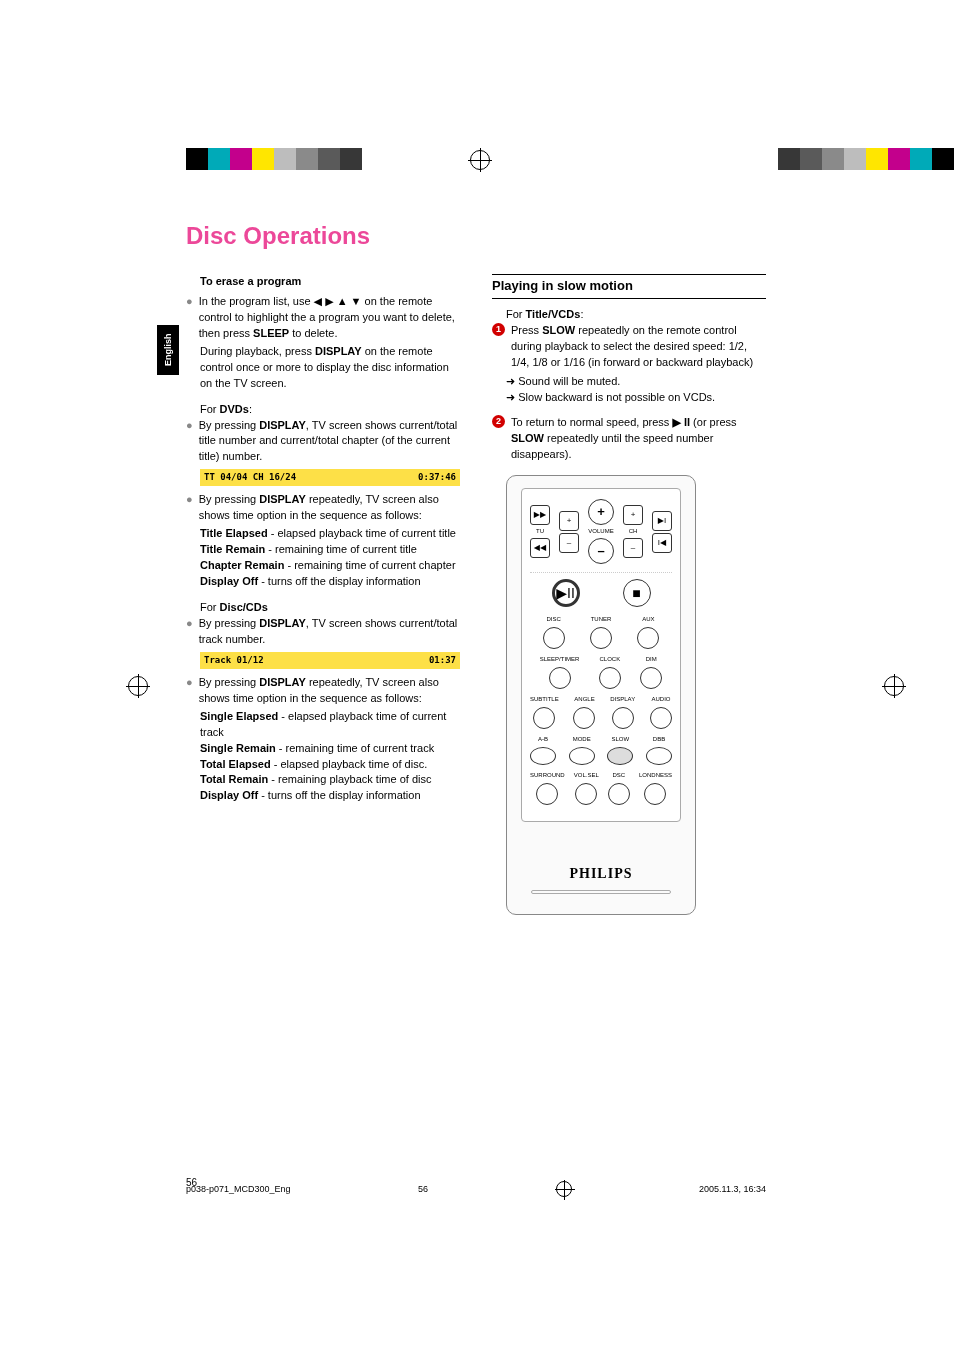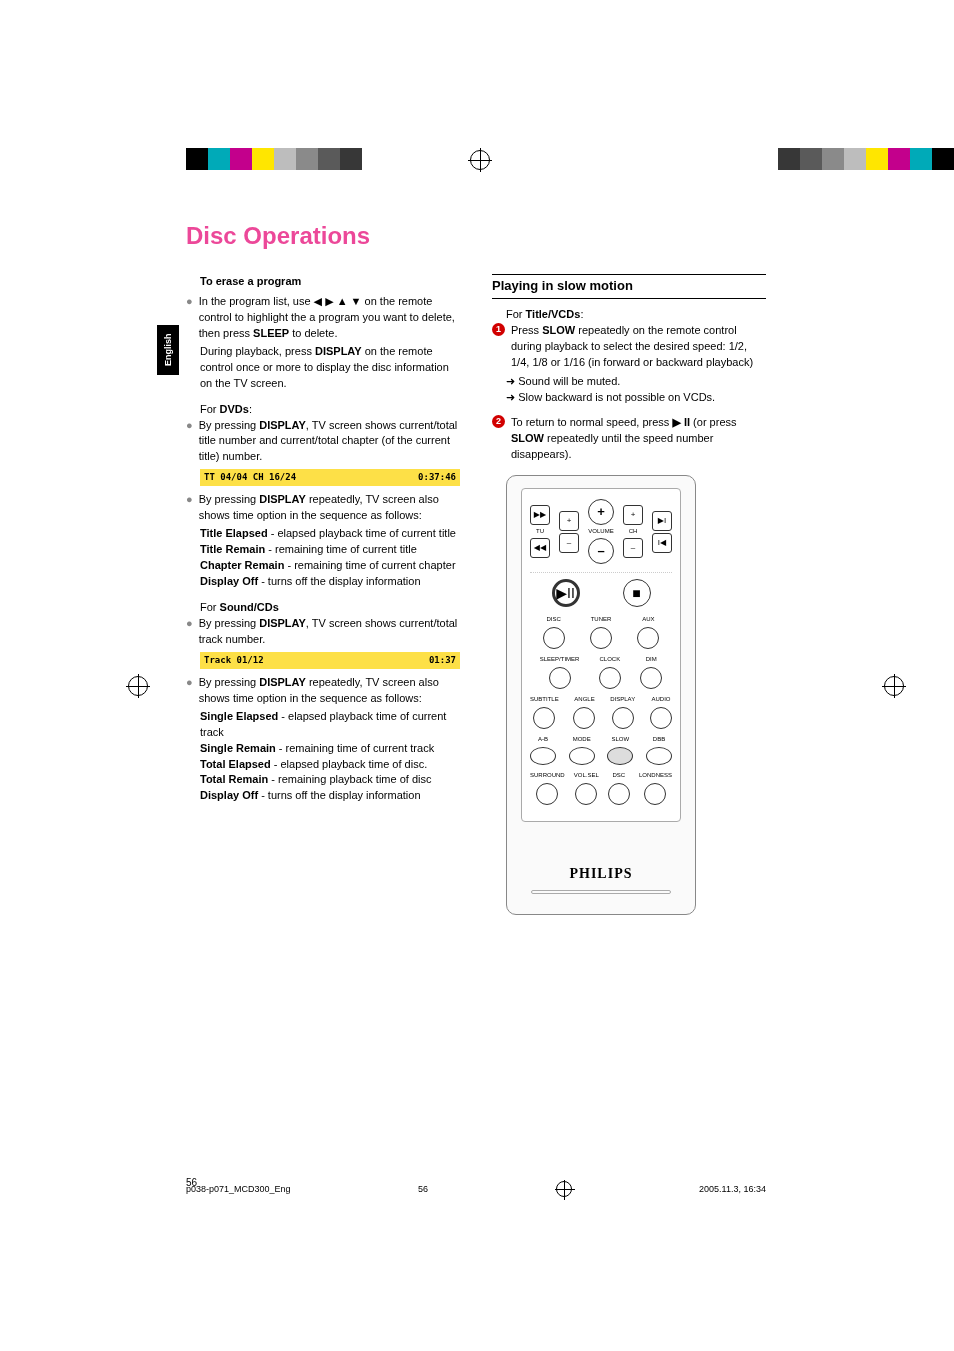--- a/index.html
+++ b/index.html
@@ -250,21 +250,21 @@
       </div>
       <div class="bullet-line">
         <span class="bullet-dot">●</span>
         <span>By pressing <b>DISPLAY</b> repeatedly, TV screen also shows time option in the sequence as follows:</span>
       </div>
       <div class="indent"><b>Title Elapsed</b><span> - elapsed playback time of current title</span></div>
       <div class="indent"><b>Title Remain</b><span> - remaining time of current title</span></div>
       <div class="indent"><b>Chapter Remain</b><span> - remaining time of current chapter</span></div>
       <div class="indent body-text"><b>Display Off</b><span> - turns off the display information</span></div>
 
-      <div class="indent">For <b>Sound/CDs</b></div>
+      <div class="indent">For <b>Disc/CDs</b></div>
       <div class="bullet-line">
         <span class="bullet-dot">●</span>
         <span>By pressing <b>DISPLAY</b>, TV screen shows current/total track number.</span>
       </div>
       <div class="display-bar">
         <span>Track 01/12</span>
         <span>01:37</span>
       </div>
       <div class="bullet-line">
         <span class="bullet-dot">●</span>

